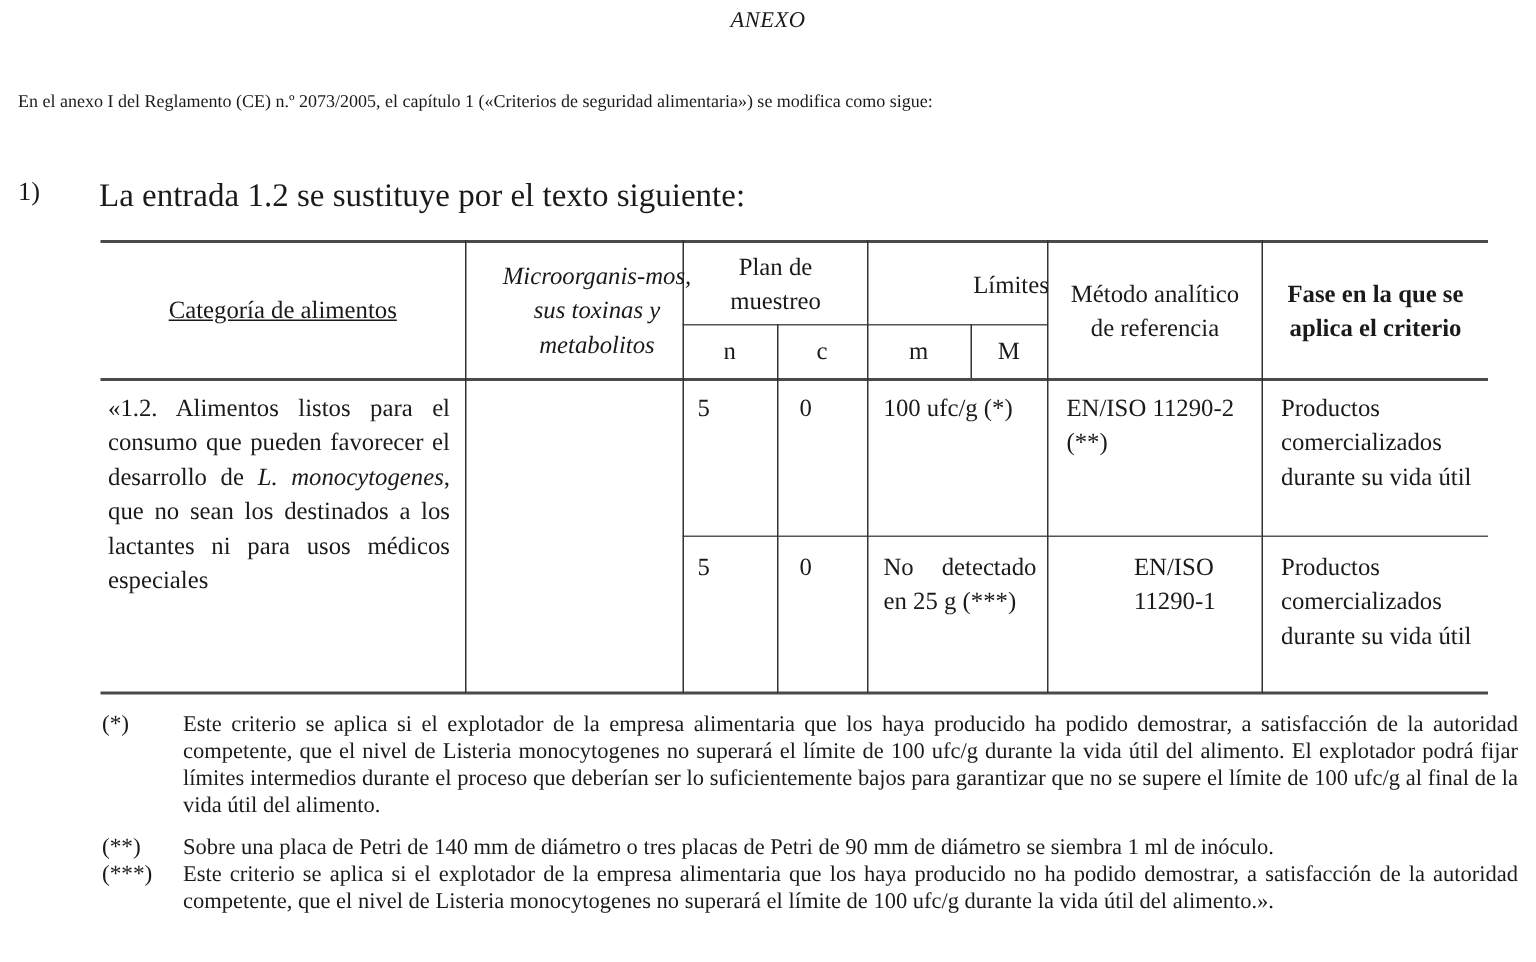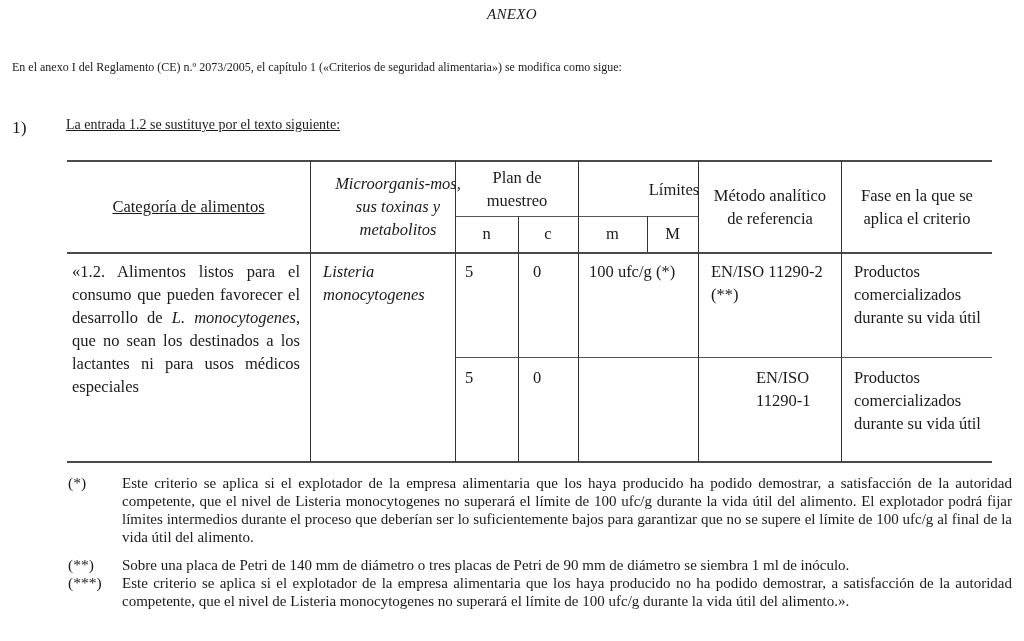--- a/index.html
+++ b/index.html
@@ -11,21 +11,21 @@
   .abs { position: absolute; }
   .title {
     left: 0; width: 1024px; top: 6px; text-align: center;
     font-size: 15px; font-style: italic; letter-spacing: 0.3px;
   }
   .intro {
     left: 12px; width: 1000px; top: 56px;
     font-size: 12px; line-height: 22px; text-align: justify;
   }
   .item-num { left: 12px; top: 117px; font-size: 17.5px; }
-  .item-text { left: 66px; top: 117px; font-size: 14px; text-decoration: underline; }
+  .item-text { left: 66px; top: 117px; font-size: 22px; }
 
   
   .tbl {
     left: 67px; top: 160px; width: 925px; height: 303px;
   }
   .hl { position: absolute; height: 0; border-top: 1.5px solid #555; }
   .hl.thick { border-top: 2px solid #4a4a4a; }
   .vl { position: absolute; width: 0; border-left: 1.5px solid #333; }
   .cell { position: absolute; font-size: 16.5px; line-height: 23px; }
   .hdr { text-align: center; }
@@ -66,34 +66,34 @@
 
   <div class="cell hdr" style="left:0; width:243px; top:35px;text-decoration:underline;">Categoría de alimentos</div>
   <div class="cell hdr" style="left:265px; width:132px; top:12px;font-style:italic;">Microorganis-mos, sus toxinas y metabolitos</div>
   <div class="cell hdr" style="left:395px; width:110px; top:6px;">Plan de muestreo</div>
   <div class="cell hdr" style="left:388px; width:63px; top:62px;">n</div>
   <div class="cell hdr" style="left:451px; width:60px; top:62px;">c</div>
   <div class="cell hdr" style="left:511px; width:120px; top:18px;margin-left:36px;">Límites</div>
   <div class="cell hdr" style="left:511px; width:69px; top:62px;">m</div>
   <div class="cell hdr" style="left:580px; width:51px; top:62px;">M</div>
   <div class="cell hdr" style="left:640px; width:126px; top:24px;">Método analítico de referencia</div>
-  <div class="cell hdr" style="left:782px; width:136px; top:24px;">Fase en la que se aplica el criterio</div>
+  <div class="cell hdr" style="left:782px; width:136px; top:24px;font-weight:bold;">Fase en la que se aplica el criterio</div>
 
   <div class="cell just" style="left:5px; width:228px; top:100px;"><span>«1.2. Alimentos listos para el consumo que pueden favorecer el desarrollo de </span><span class="ital">L. monocytogenes</span><span>, que no sean los destinados a los lactantes ni para usos médicos especiales</span></div>
 
-  <div class="cell ital" style="left:256px; width:125px; top:100px;">Listeria monocytogenes</div>
 
   <div class="cell" style="left:398px; top:100px;">5</div>
   <div class="cell" style="left:466px; top:100px;">0</div>
   <div class="cell just" style="left:522px; width:102px; top:100px;">100 ufc/g (*)</div>
   <div class="cell" style="left:644px; width:120px; top:100px;">EN/ISO 11290-2 (**)</div>
   <div class="cell just" style="left:787px; width:136px; top:100px;">Productos comercializados durante su vida útil</div>
 
   <div class="cell" style="left:398px; top:206px;">5</div>
   <div class="cell" style="left:466px; top:206px;">0</div>
+  <div class="cell just" style="left:522px; width:102px; top:206px;">No detectado en 25 g (***)</div>
   <div class="cell" style="left:644px; width:100px; top:206px;margin-left:45px;">EN/ISO 11290-1</div>
   <div class="cell just" style="left:787px; width:136px; top:206px;">Productos comercializados durante su vida útil</div>
 </div>
 
 <div class="fn-mark" style="top:474px;">(*)</div>
 <div class="fn-text" style="top:474px;">Este criterio se aplica si el explotador de la empresa alimentaria que los haya producido ha podido demostrar, a satisfacción de la autoridad competente, que el nivel de Listeria monocytogenes no superará el límite de 100 ufc/g durante la vida útil del alimento. El explotador podrá fijar límites intermedios durante el proceso que deberían ser lo suficientemente bajos para garantizar que no se supere el límite de 100 ufc/g al final de la vida útil del alimento.</div>
 
 <div class="fn-mark" style="top:556px;">(**)</div>
 <div class="fn-text" style="top:556px;">Sobre una placa de Petri de 140 mm de diámetro o tres placas de Petri de 90 mm de diámetro se siembra 1 ml de inóculo.</div>
 

